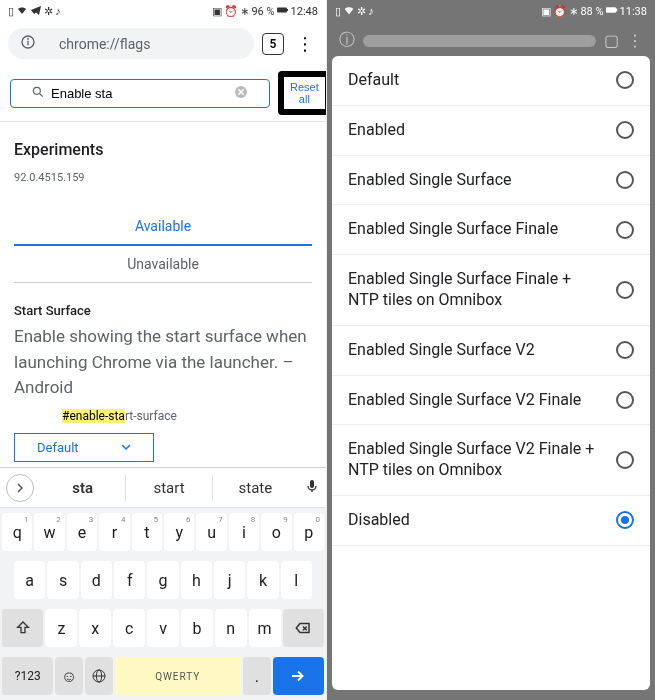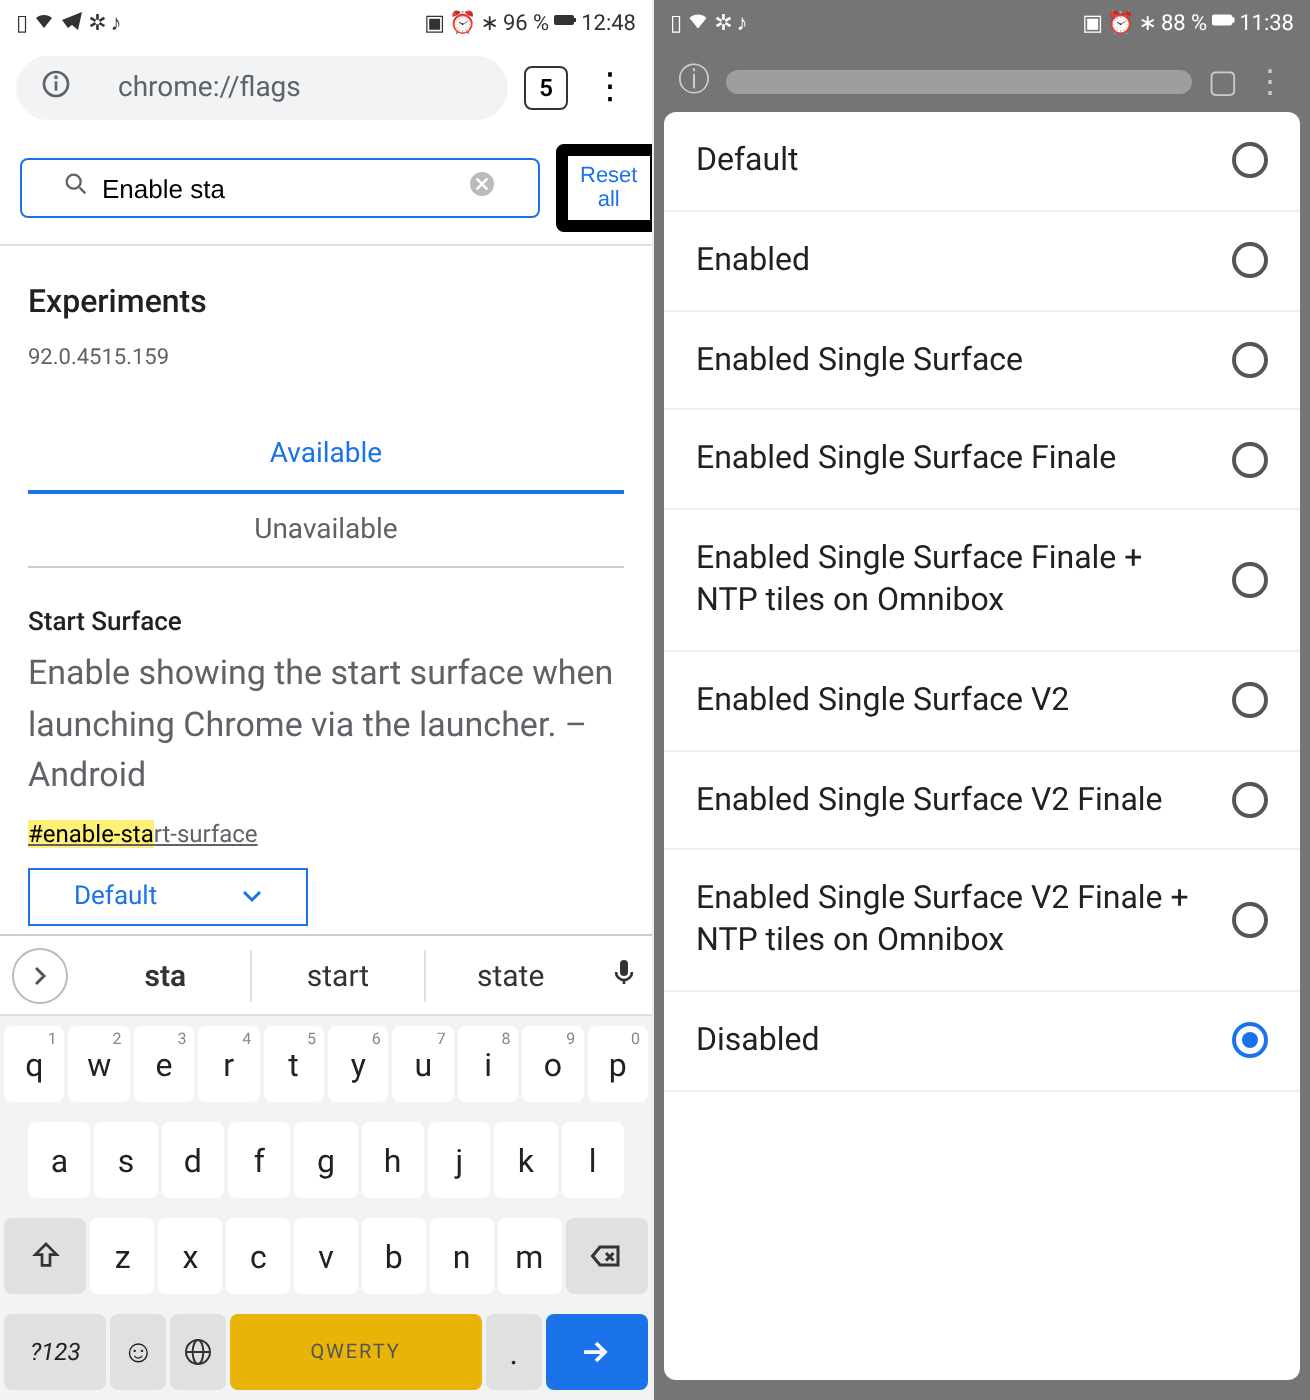--- a/index.html
+++ b/index.html
@@ -29,37 +29,37 @@
   .exp-header h1 { font-size: 16px; font-weight: 500; color: #202124; }
   .exp-version { font-size: 11px; color: #5f6368; margin-top: 12px; }
   
   .tabrow { display: flex; margin: 18px 14px 0; border-bottom: 1px solid #ccc; flex-direction: column; }
   .tabitem { flex: 1; text-align: center; padding: 10px 0; font-size: 14px; color: #5f6368; }
   .tabitem.active { color: #1a73e8; border-bottom: 2px solid #1a73e8; }
   
   .flag { padding: 20px 14px 10px; border-bottom: 1px solid #eee; }
   .flag-title { font-size: 13px; font-weight: 500; color: #202124; margin-bottom: 6px; }
   .flag-desc { font-size: 17px; color: #5f6368; line-height: 1.5; margin-bottom: 4px; }
-  .flag-tag { font-size: 12px; color: #5f6368; text-decoration: underline; display: inline-block; margin-bottom: 10px; }
+  .flag-tag { font-size: 12px; color: #5f6368; display: inline-block; margin-bottom: 10px; margin-left: 48px; }
   .flag-tag mark { background: #fff176; }
   .flag-select { border: 1px solid #1a73e8; color: #1a73e8; padding: 6px 22px; font-size: 13px; display: flex; align-items: center; gap: 24px; width: 140px; justify-content: space-between; background: #fff; }
   .flag-select svg { width: 10px; height: 10px; }
   
   .kbd { position: absolute; bottom: 0; left: 0; right: 0; background: #f1f3f4; border-top: 1px solid #ccc; }
   .sugg { display: flex; align-items: center; height: 40px; background: #fff; border-bottom: 1px solid #e0e0e0; }
   .sugg-nav { width: 28px; height: 28px; border: 1px solid #bbb; border-radius: 50%; display: flex; align-items: center; justify-content: center; margin: 0 6px; }
   .sugg-item { flex: 1; text-align: center; font-size: 15px; color: #333; border-right: 1px solid #e0e0e0; padding: 4px 0; }
   .sugg-item.bold { font-weight: 600; }
   .sugg .mic { width: 28px; text-align: center; }
   .krow { display: flex; justify-content: center; padding: 5px 2px; gap: 2px; }
   .key { flex: 1; height: 38px; background: #fff; border-radius: 4px; display: flex; align-items: center; justify-content: center; font-size: 16px; color: #202124; position: relative; }
   .key .sup { position: absolute; top: 2px; right: 4px; font-size: 8px; color: #888; }
   .key.special { background: #e0e0e0; }
-  .key.wide { flex: 1.3; font-style: italic; }
-  .key.space { flex: 3.2; background:#eab308; font-size: 10px; letter-spacing: 1px; color:#555; }
+  .key.wide { flex: 1.3; }
+  .key.space { flex: 3.2; background:#fef9c3; font-size: 10px; letter-spacing: 1px; color:#555; }
   .key.enter { background: #1a73e8; color: #fff; flex: 1.3; }
   .krow.r2 { padding-left: 14px; padding-right: 14px; }
   
   .dim-omni { display: flex; align-items: center; padding: 8px 12px; color: #aaa; gap: 8px; }
   .dim-omni .o { flex: 1; background: rgba(255,255,255,0.3); border-radius: 18px; padding: 6px 12px; font-size: 13px; color: #888; }
   .dialog { background: #fff; margin: 0 5px 5px; border-radius: 6px; overflow: hidden; position: absolute; left: 0; right: 0; top: 56px; bottom: 5px; }
   .opt { display: flex; align-items: center; justify-content: space-between; padding: 14px 16px; border-bottom: 1px solid #eee; gap: 12px; }
   .opt-label { font-size: 16px; color: #202124; line-height: 1.3; }
   .radio { width: 18px; height: 18px; border: 2px solid #555; border-radius: 50%; flex-shrink: 0; position: relative; }
   .radio.selected { border-color: #1a73e8; }

